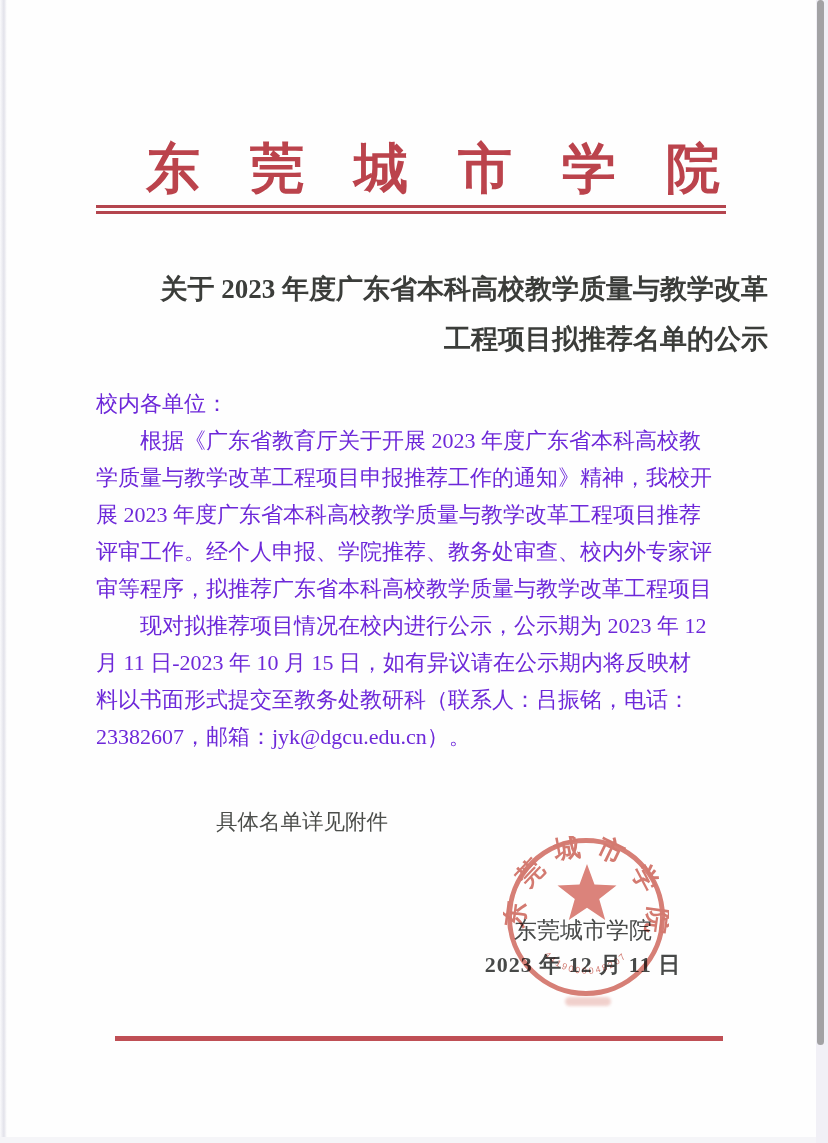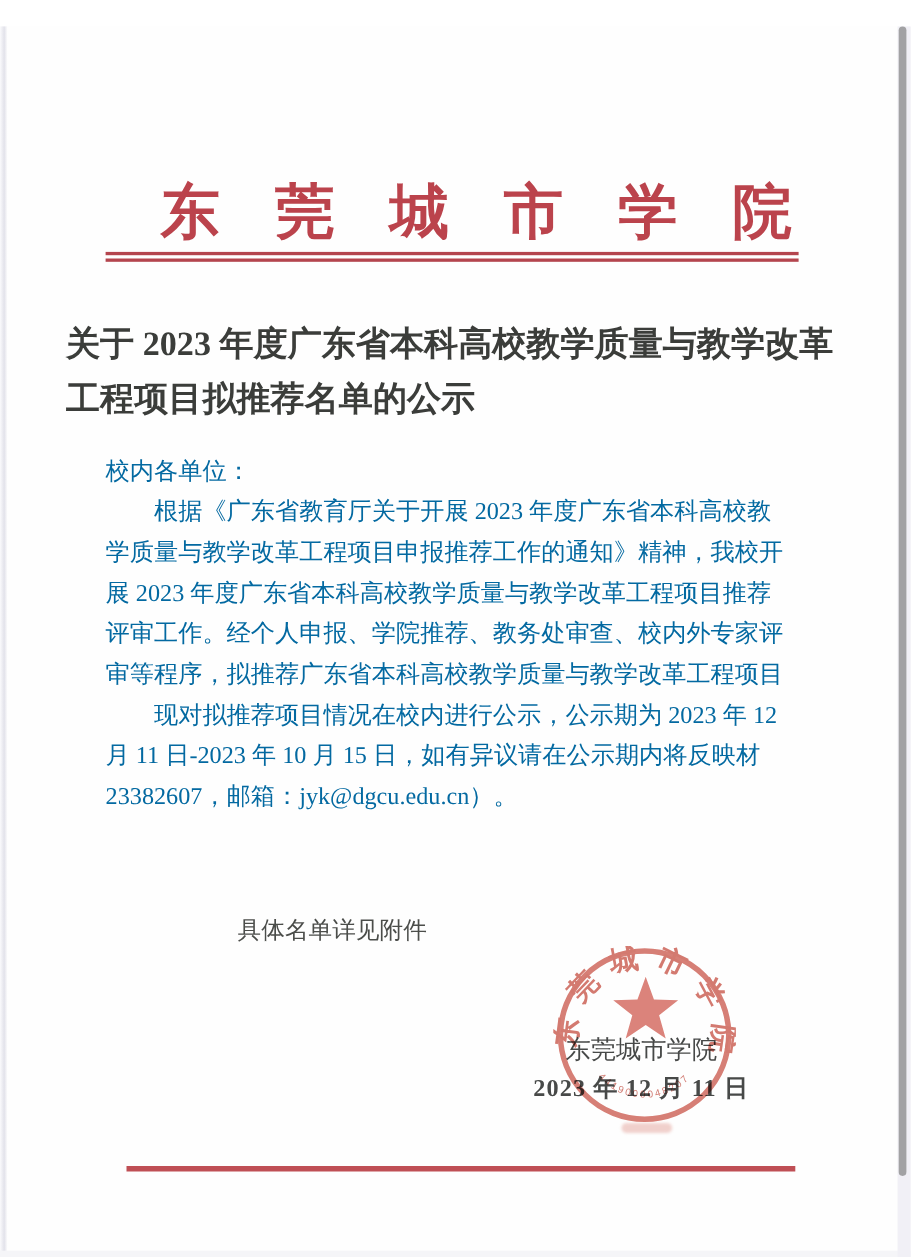--- a/index.html
+++ b/index.html
@@ -3,21 +3,21 @@
 <meta charset="utf-8">
 <style>
   html, body { margin: 0; padding: 0; }
   body {
     width: 828px; height: 1143px;
     background: #ffffff;
     font-family: "Liberation Serif", serif;
     position: relative;
     overflow: hidden;
   }
-  .page { position: absolute; inset: 0; background: #fefefe; margin-top: 24px; }
+  .page { position: absolute; inset: 0; background: #fefefe; }
 
   
   .left-edge { position: absolute; left: 0; top: 0; height: 100%; width: 7px;
     background: linear-gradient(to right, #fafafc, #e2e2ea 55%, #ffffff); }
   .bottom-edge { position: absolute; left: 0; bottom: 0; width: 100%; height: 6px;
     background: #f5f5f8; }
   .scroll-track { position: absolute; right: 0; top: 0; height: 100%; width: 12px;
     background: #f1f0f6; }
   .scroll-thumb { position: absolute; right: 4px; top: 0; height: 1045px; width: 7px;
     background: #a2a2a4; border-radius: 4px; }
@@ -30,28 +30,28 @@
     white-space: nowrap;
   }
   .header-rule {
     position: absolute; top: 205px; left: 96px; width: 630px; height: 3px;
     border-top: 3px solid #b4454e; border-bottom: 3px solid #b4454e;
   }
 
   
   .title-block {
     position: absolute; top: 264px; left: 60px; width: 708px;
-    text-align: left; font-size: 31px; font-weight: bold;
+    text-align: right; font-size: 27px; font-weight: bold;
     color: #3b3d3a; line-height: 50px;
   }
 
   
   .body-block {
     position: absolute; top: 385px; left: 96px; width: 636px;
-    font-size: 22px; line-height: 37px; color: #0369a1;
+    font-size: 22px; line-height: 37px; color: #6d28d9;
   }
   .body-line { white-space: nowrap; }
   .indent { padding-left: 44px; }
 
   
   .attachment-block {
     position: absolute; top: 802px; left: 150px;
     font-size: 21.5px; line-height: 41px; color: #4b4d4a;
   }
   .attach-line2 { padding-left: 66px; }
@@ -91,20 +91,21 @@
     <div class="body-line">校内各单位：</div>
 
     <div class="body-line indent">根据《广东省教育厅关于开展 2023 年度广东省本科高校教</div>
     <div class="body-line">学质量与教学改革工程项目申报推荐工作的通知》精神，我校开</div>
     <div class="body-line">展 2023 年度广东省本科高校教学质量与教学改革工程项目推荐</div>
     <div class="body-line">评审工作。经个人申报、学院推荐、教务处审查、校内外专家评</div>
     <div class="body-line">审等程序，拟推荐广东省本科高校教学质量与教学改革工程项目</div>
 
     <div class="body-line indent">现对拟推荐项目情况在校内进行公示，公示期为 2023 年 12</div>
     <div class="body-line">月 11 日-2023 年 10 月 15 日，如有异议请在公示期内将反映材</div>
+    <div class="body-line">料以书面形式提交至教务处教研科（联系人：吕振铭，电话：</div>
     <div class="body-line">23382607，邮箱：jyk@dgcu.edu.cn）。</div>
   </div>
 
   <div class="attachment-block">
     <div class="attach-line2">具体名单详见附件</div>
   </div>
 
   <div class="signature-block">
     <div class="sig-name">东莞城市学院</div>
     <div class="sig-date">2023 年 12 月 11 日</div>

